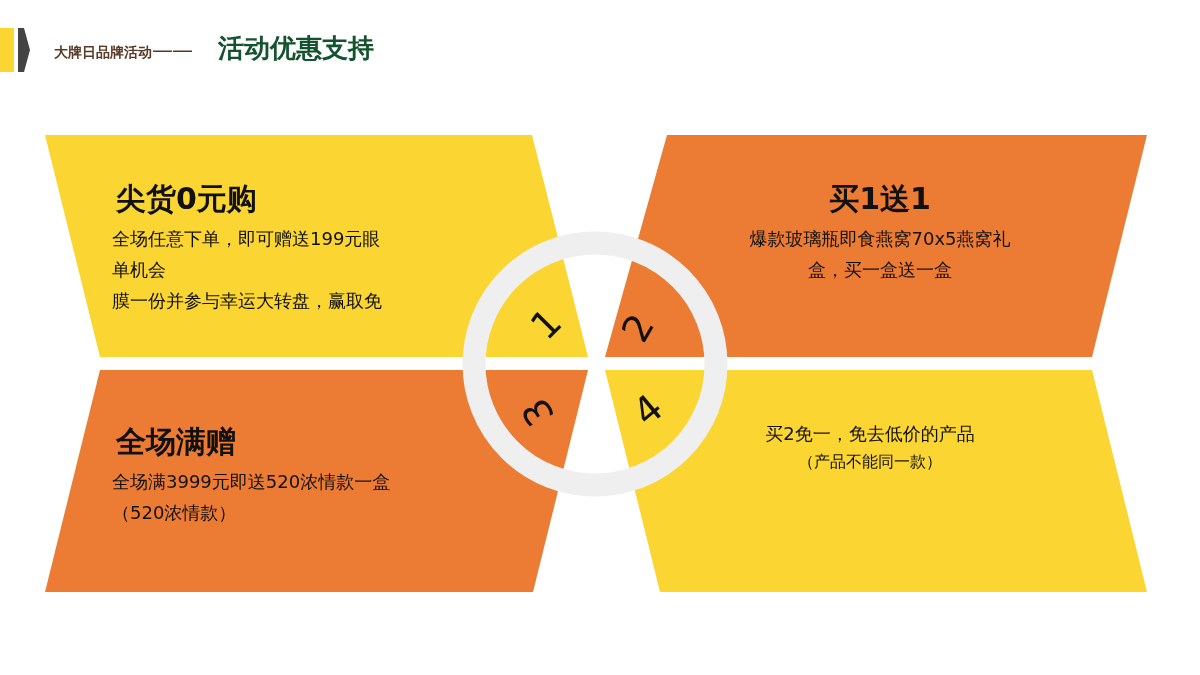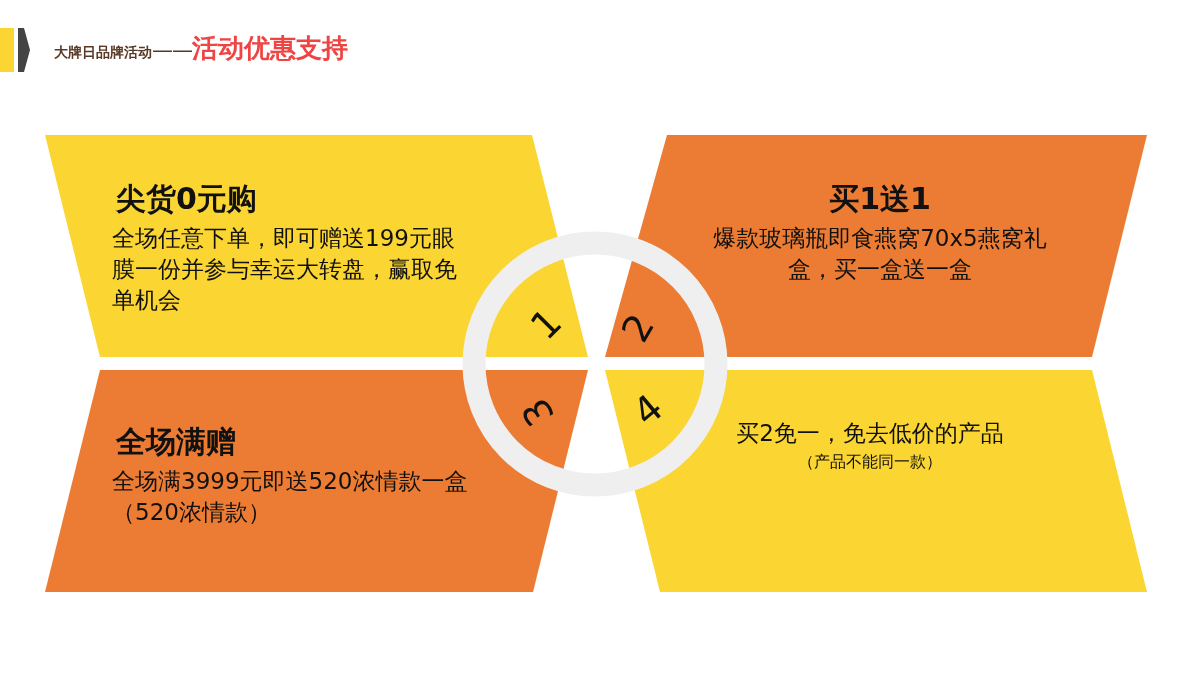--- a/index.html
+++ b/index.html
@@ -3,25 +3,25 @@
 <meta charset="utf-8">
 <style>
   html,body{margin:0;padding:0;background:#ffffff;}
   body{width:1200px;height:675px;position:relative;overflow:hidden;font-family:"DejaVu Sans","Liberation Sans",sans-serif;}
   .header{position:absolute;left:0;top:28px;height:44px;width:600px;}
   .logo-bar{position:absolute;left:0;top:0;width:14px;height:44px;background:#fbd532;}
   .logo-chev{position:absolute;left:18px;top:0;width:12px;height:44px;}
   .title{position:absolute;left:54px;top:2px;white-space:nowrap;font-weight:bold;line-height:36px;}
   .title .t1{color:#5a3a26;font-size:14px;}
   .title .t2{color:#5a3a26;font-size:21px;font-weight:normal;letter-spacing:-1px;}
-  .title .t3{color:#ef4444;font-size:26px;}
+  .title .t3{color:#14532d;font-size:26px;margin-left:26px;}
   svg.bg{position:absolute;left:0;top:0;}
   .card{position:absolute;color:#111;}
   .card h2{margin:4px;font-size:30px;font-weight:bold;line-height:40px;}
-  .card p{margin:0;font-size:23px;line-height:31px;}
+  .card p{margin:0;font-size:18px;line-height:31px;}
   .card .note{font-size:16px;line-height:26px;}
   .right{text-align:center;}
   .num{position:absolute;font-family:"DejaVu Sans",sans-serif;font-size:38px;color:#111;line-height:40px;width:40px;text-align:center;}
 </style>
 </head>
 <body>
 
 <div class="header">
   <div class="logo-bar"></div>
   <svg class="logo-chev" viewBox="0 0 12 44">
@@ -43,22 +43,22 @@
 </svg>
 
 <div class="num" style="left:526px;top:304px;transform:rotate(-45deg);">1</div>
 <div class="num" style="left:618px;top:308px;transform:rotate(-60deg);">2</div>
 <div class="num" style="left:518px;top:392px;transform:rotate(-120deg);">3</div>
 <div class="num" style="left:628px;top:390px;transform:rotate(-40deg);">4</div>
 
 <div class="card" style="left:112px;top:175px;width:360px;">
   <h2>尖货0元购</h2>
   <p>全场任意下单，即可赠送199元眼</p>
+  <p>单机会</p>
   <p>膜一份并参与幸运大转盘，赢取免</p>
-  <p>单机会</p>
 </div>
 
 <div class="card right" style="left:700px;top:175px;width:360px;">
   <h2>买1送1</h2>
   <p>爆款玻璃瓶即食燕窝70x5燕窝礼</p>
   <p>盒，买一盒送一盒</p>
 </div>
 
 <div class="card" style="left:112px;top:418px;width:380px;">
   <h2>全场满赠</h2>

